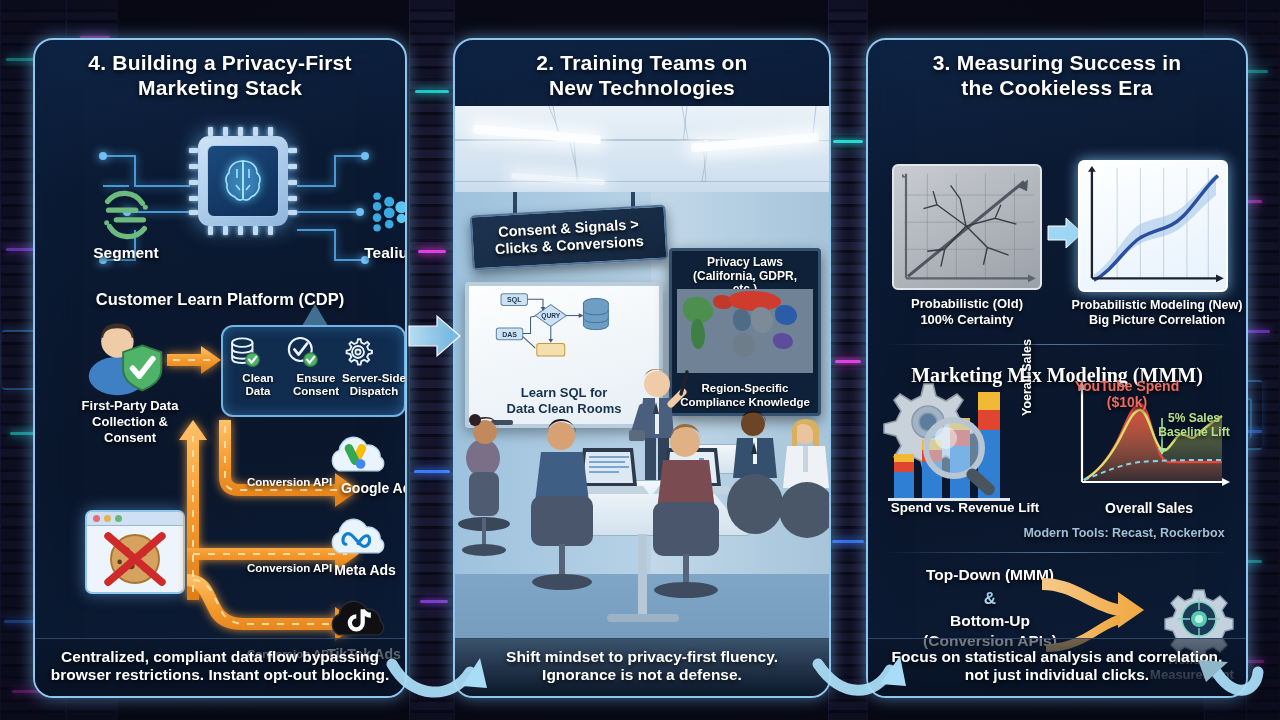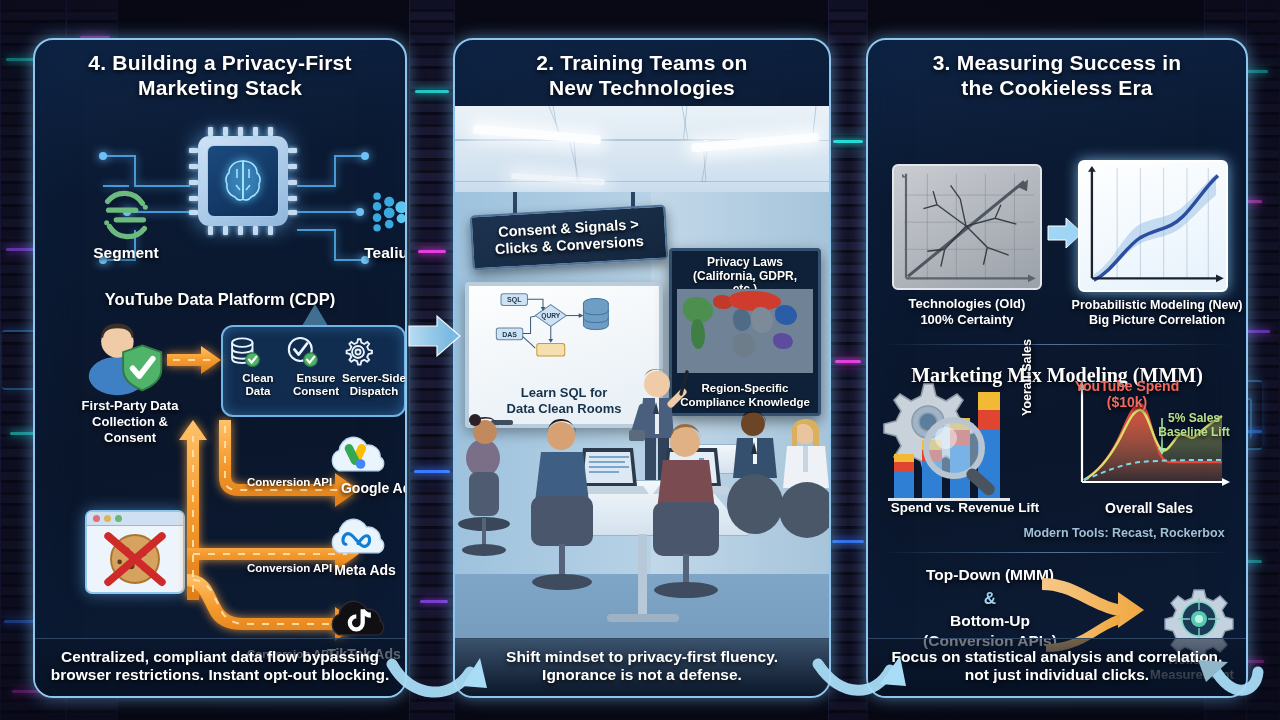--- a/index.html
+++ b/index.html
@@ -304,21 +304,21 @@
       <circle cx="27" cy="19" r="5.4"></circle>
         <circle cx="27" cy="31" r="5.8"></circle>
       <circle cx="27" cy="43" r="4.6"></circle>
       <circle cx="40" cy="25" r="6.4" fill="#5cc4f0"></circle>
         <circle cx="40" cy="37" r="5" fill="#5cc4f0"></circle>
       <circle cx="50" cy="31" r="4.2" fill="#78d3f5"></circle>
     </g>
   </svg>
   <div class="lbl" style="position:absolute;left:300px;top:204px;width:116px;font-size:15.5px">Tealium</div>
 
-  <div class="lbl cdp-label">YouTube Data Platform (CDP)</div>
+  <div class="lbl cdp-label">Customer Learn Platform (CDP)</div>
 
   <svg style="position:absolute;left:262px;top:262px;width:36px;height:30px">
     <path d="M18,2 L31,24 L5,24 Z" fill="#6fb8e4" opacity=".55"></path>
   </svg>
 
   <svg class="person-ico" viewBox="0 0 90 80">
     <ellipse cx="36" cy="62" rx="30" ry="20" fill="#3f7fc4"></ellipse>
     <circle cx="36" cy="26" r="17" fill="#f0cba8"></circle>
     <path d="M19,20 C20,8 52,7 53,20 C53,14 50,10 36,10 C24,10 20,14 19,20 Z" fill="#3c2f28"></path>
     <path d="M19,22 C19,12 26,7 36,7 C46,7 53,12 53,22 L51,22 C50,15 45,12 36,12 C27,12 22,15 21,22 Z" fill="#3c2f28"></path>
@@ -682,21 +682,21 @@
       <g stroke="#2f343c" stroke-width="1.4" fill="none" opacity=".92">
         <path d="M74,62 L44,40 L30,44 M44,40 L40,26"></path>
         <path d="M74,62 L52,86 L34,88 M52,86 L48,104"></path>
         <path d="M74,62 L104,54 L126,60 M104,54 L110,40"></path>
         <path d="M74,62 L96,84 L118,92 M96,84 L92,102"></path>
         <path d="M74,62 L68,34 L58,20"></path>
       </g>
     </svg>
   </div>
   <div class="lbl" style="position:absolute;left:10px;top:256px;width:178px;font-size:13px;line-height:1.2">
-    <div>Technologies (Old)</div>
+    <div>Probabilistic (Old)</div>
     <div>100% Certainty</div>
   </div>
 
   <svg style="position:absolute;left:178px;top:176px;width:38px;height:34px">
     <path d="M2,10 L20,10 L20,2 L36,17 L20,32 L20,24 L2,24 Z" fill="#9fd6f4" stroke="#fff" stroke-width="1"></path>
   </svg>
 
   <div class="gbox new" style="left:210px;top:120px;width:150px;height:132px">
     <svg viewBox="0 0 150 132" style="width:100%;height:100%">
       <g stroke="rgba(140,165,190,.45)" stroke-width="1">

